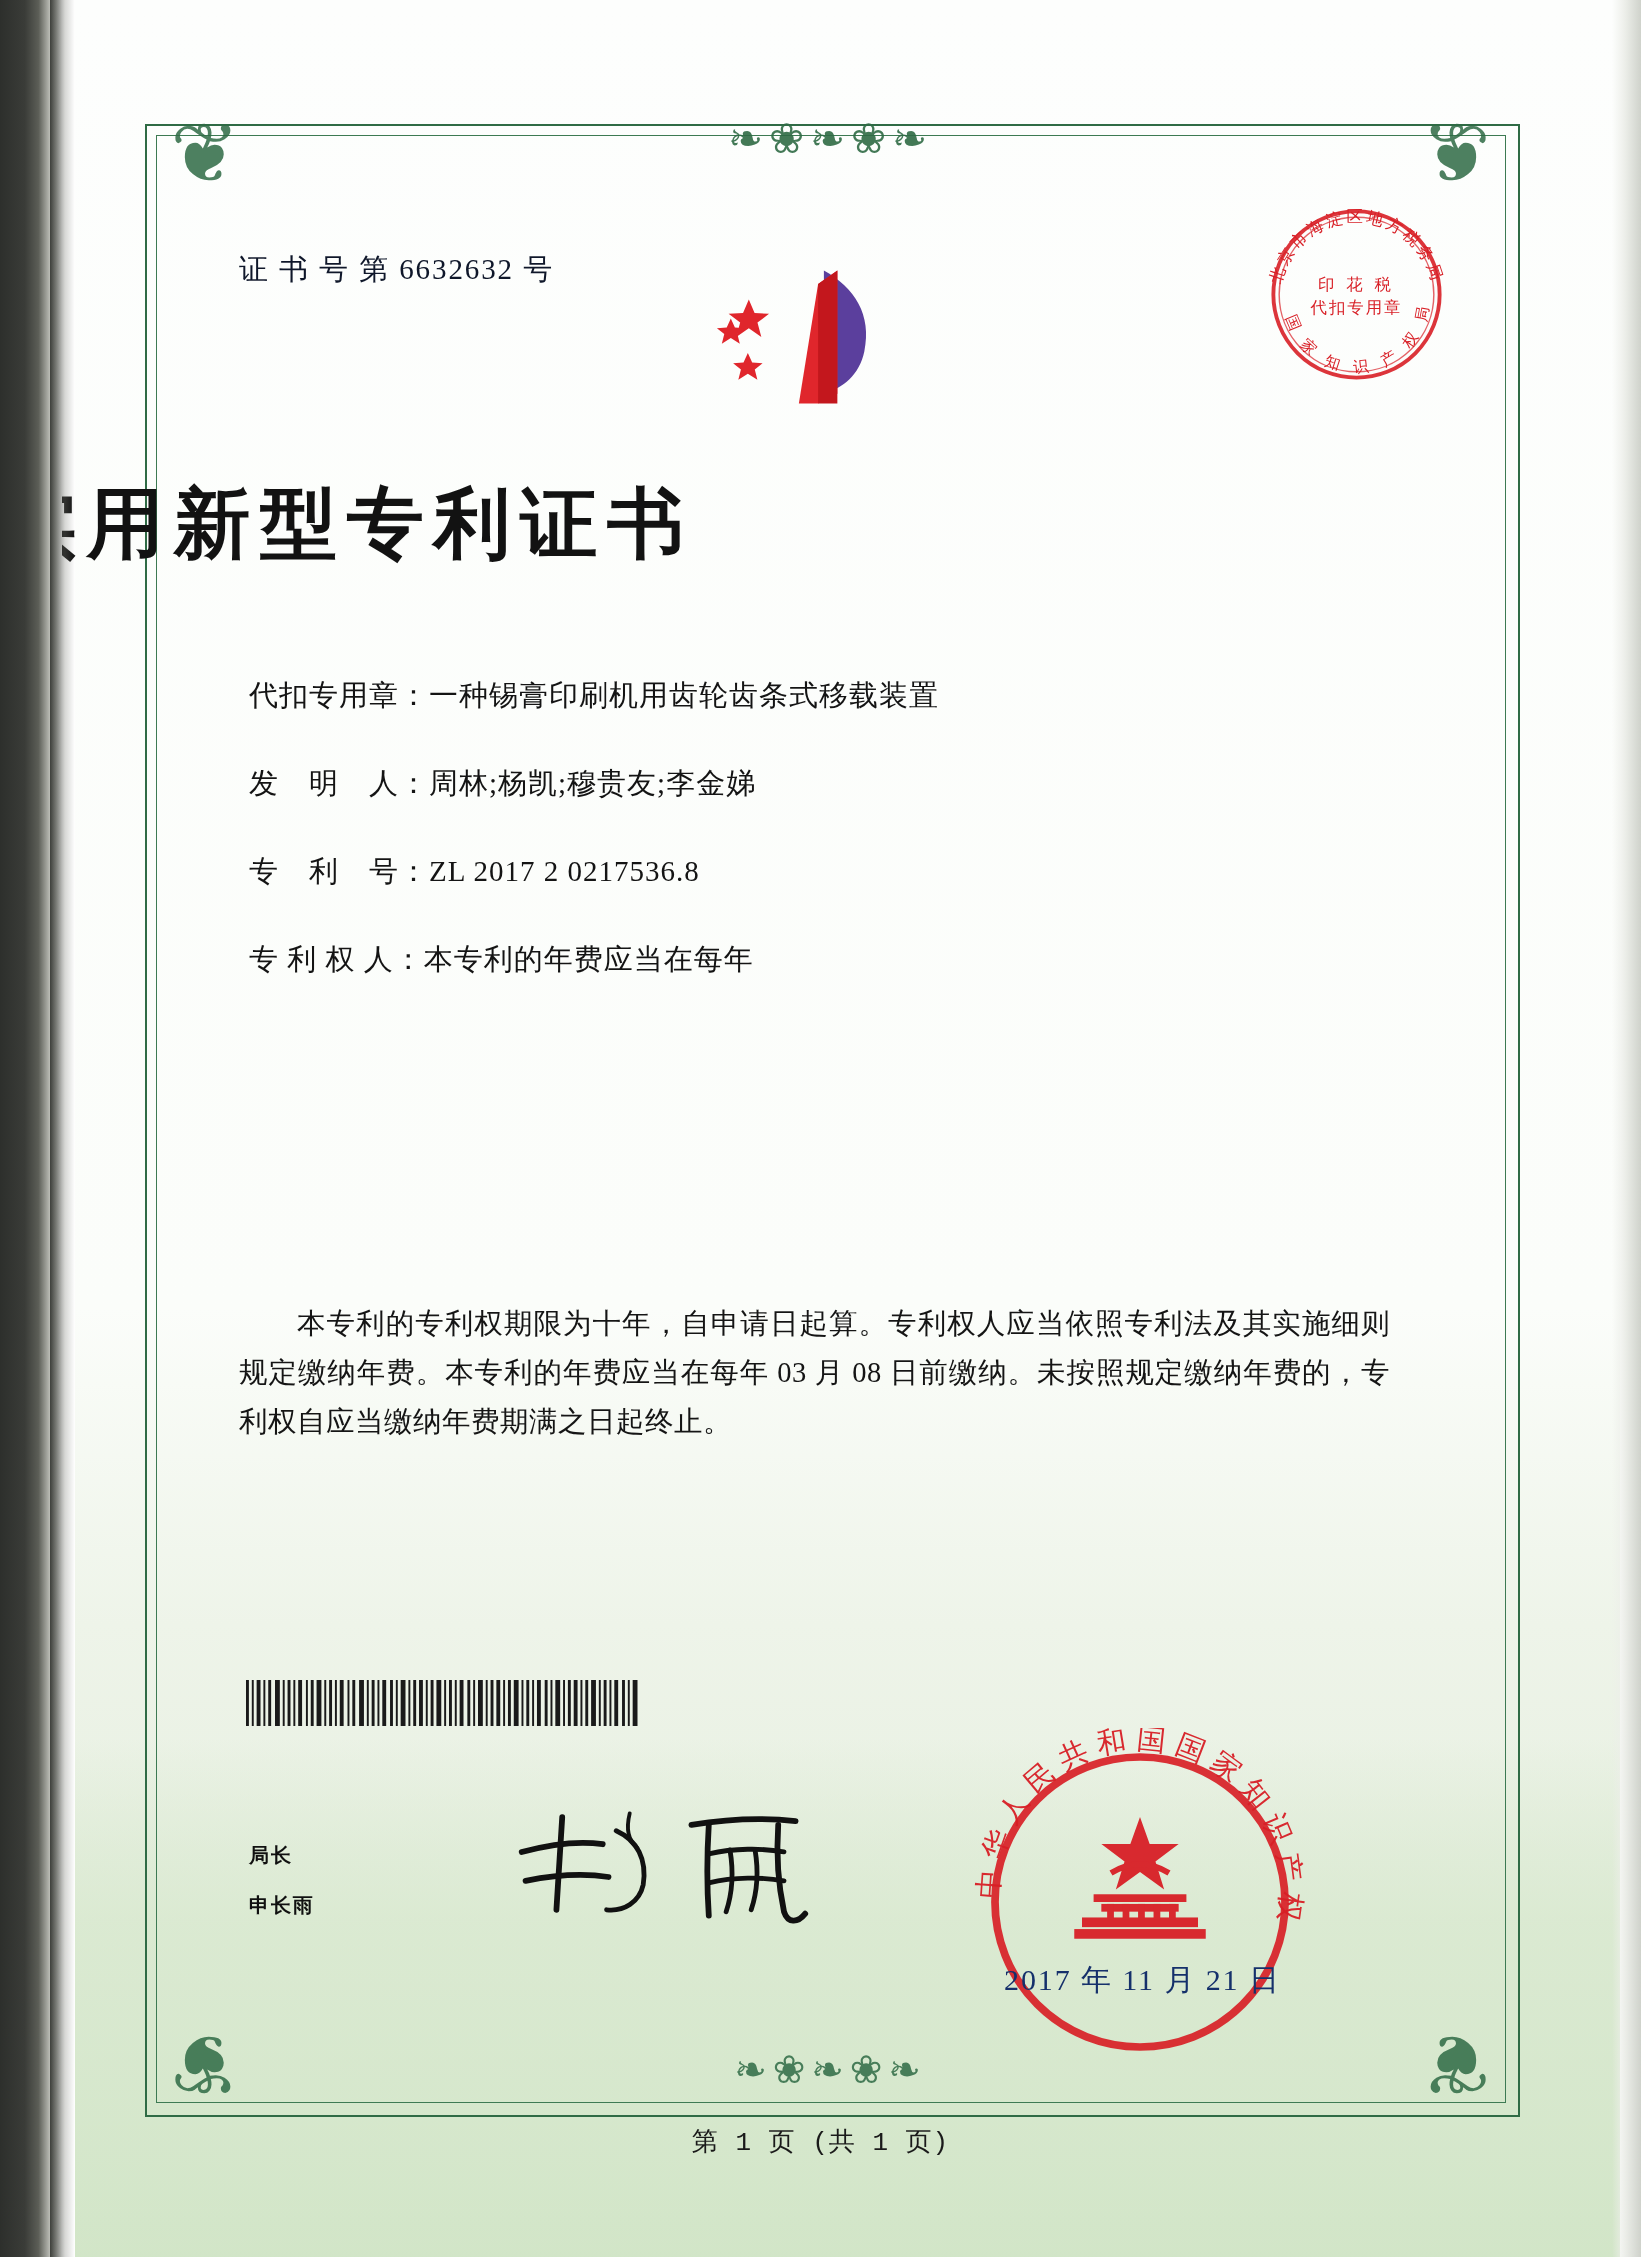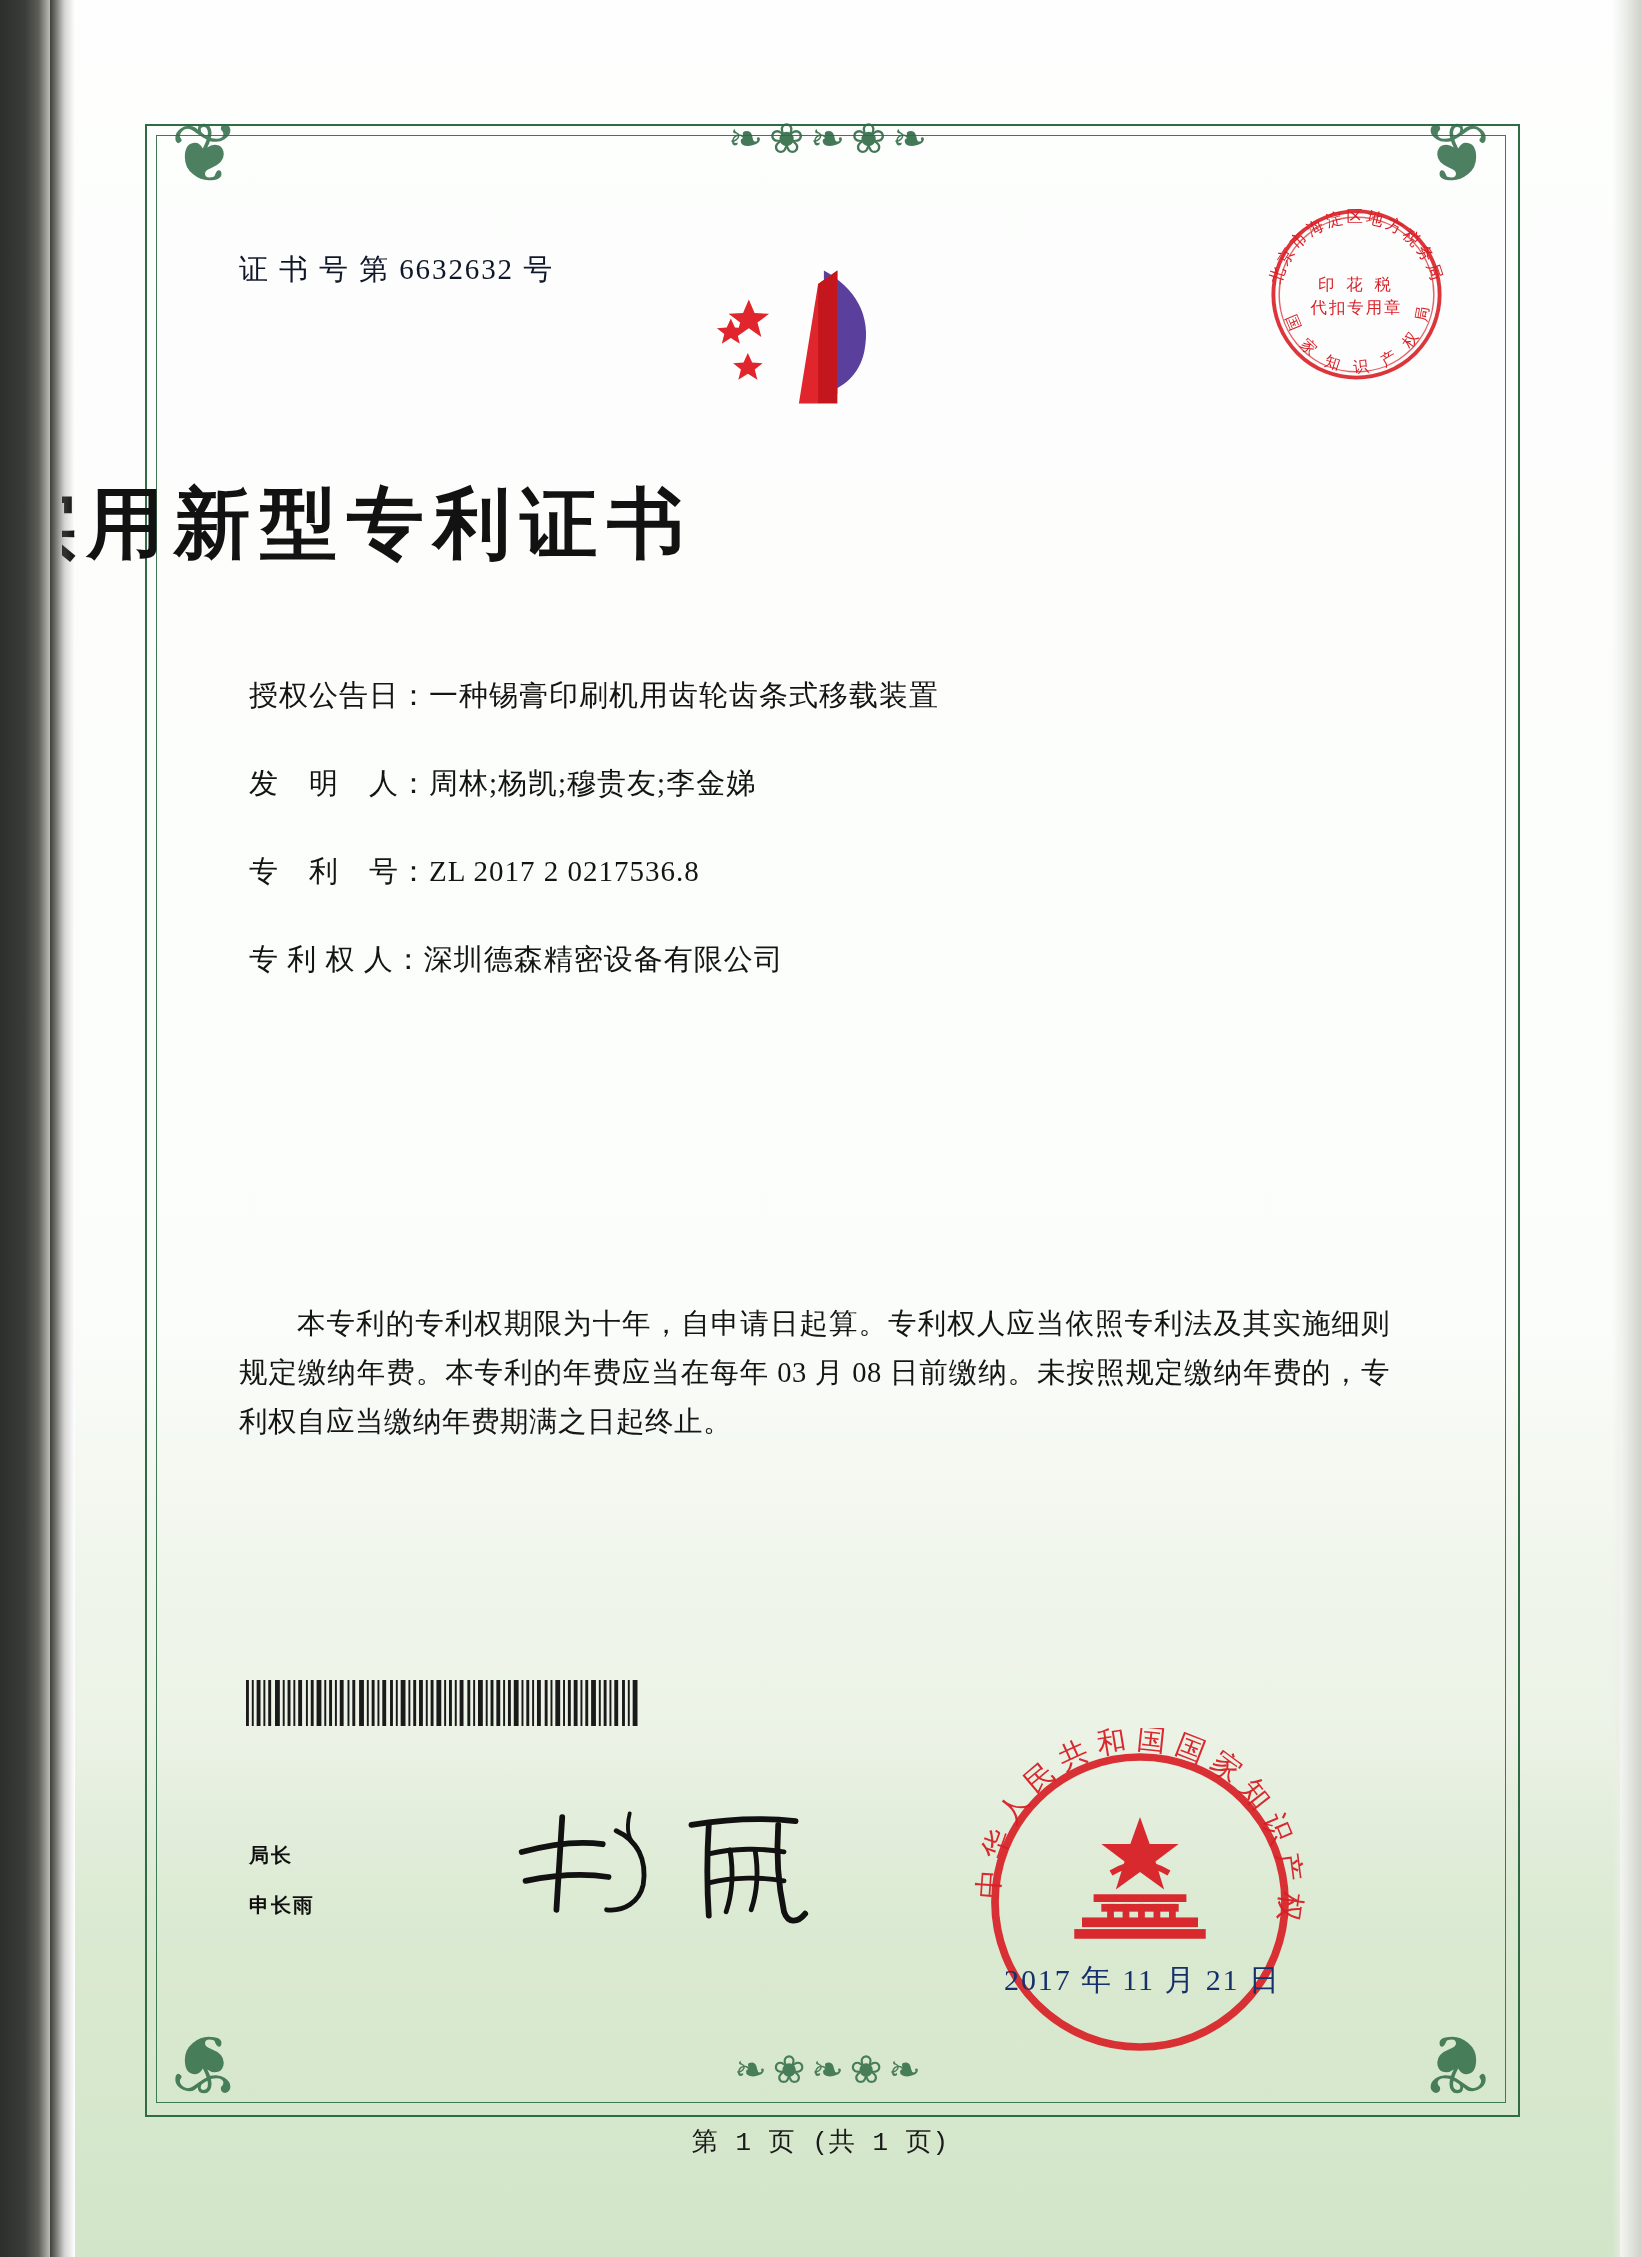--- a/index.html
+++ b/index.html
@@ -278,30 +278,30 @@
       </text>
       <text x="105" y="100" font-size="17" fill="#d81f26" text-anchor="middle" font-family="'Liberation Serif',serif" letter-spacing="4">印 花 税</text>
       <text x="105" y="124" font-size="17" fill="#d81f26" text-anchor="middle" font-family="'Liberation Serif',serif" letter-spacing="2">代扣专用章</text>
     </svg>
   </div>
 
   <div class="main-title">实用新型专利证书</div>
 
   <div class="fields">
     <div class="field">
-      <span class="lbl">授权公告日：</span><span class="val">一种锡膏印刷机用齿轮齿条式移载装置</span>
+      <span class="lbl">代扣专用章：</span><span class="val">一种锡膏印刷机用齿轮齿条式移载装置</span>
     </div>
     <div class="field">
       <span class="lbl">发　明　人：</span><span class="val">周林;杨凯;穆贵友;李金娣</span>
     </div>
     <div class="field">
       <span class="lbl">专　利　号：</span><span class="val">ZL 2017 2 0217536.8</span>
     </div>
     <div class="field">
-      <span class="lbl">专 利 权 人：</span><span class="val">深圳德森精密设备有限公司</span>
+      <span class="lbl">专 利 权 人：</span><span class="val">本专利的年费应当在每年</span>
     </div>
   </div>
 
   <div class="body-text">
     <p>本专利的专利权期限为十年，自申请日起算。专利权人应当依照专利法及其实施细则规定缴纳年费。本专利的年费应当在每年 03 月 08 日前缴纳。未按照规定缴纳年费的，专利权自应当缴纳年费期满之日起终止。</p>
   </div>
 
   <div class="barcode">
     <svg viewBox="0 0 420 48" width="406" height="46" preserveAspectRatio="none">
       <g fill="#1a1a1a">

